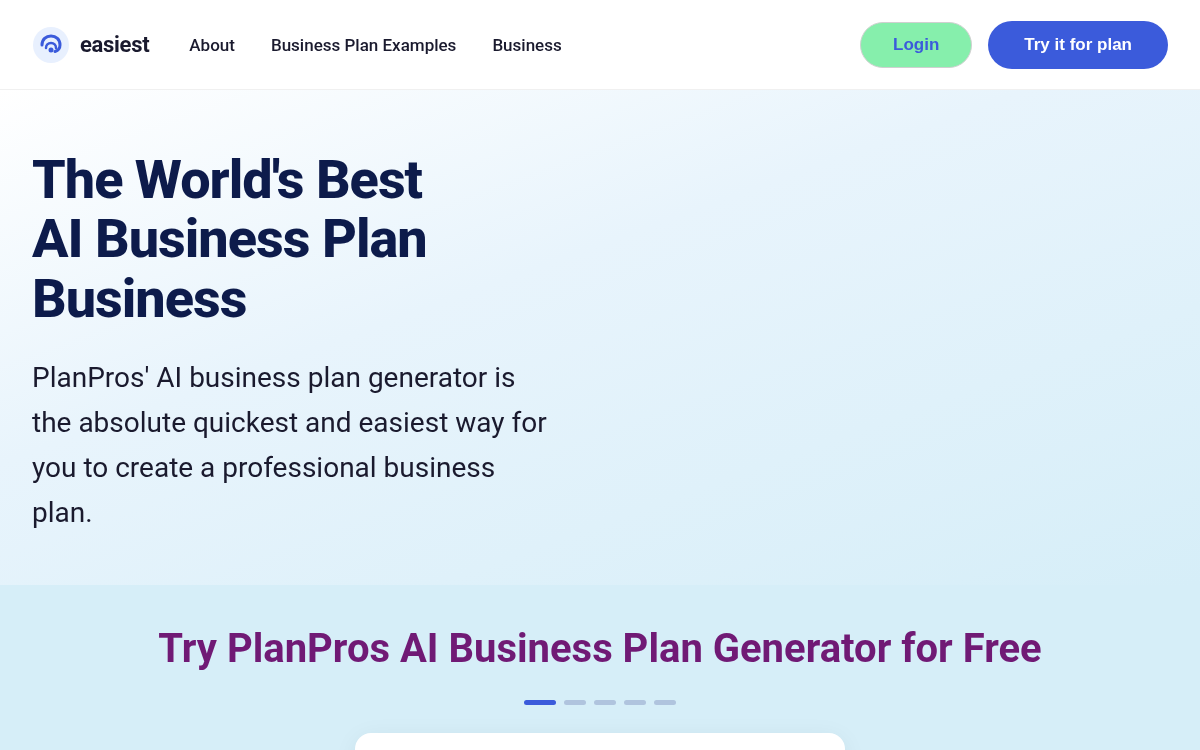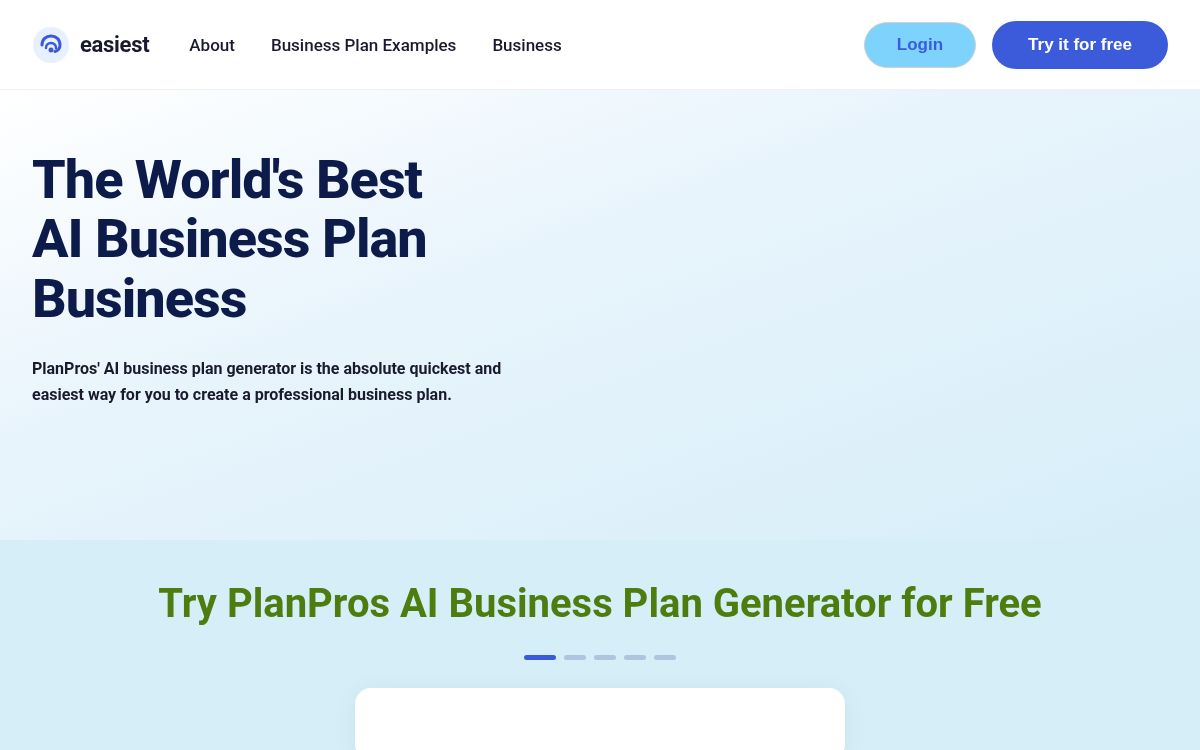--- a/index.html
+++ b/index.html
@@ -69,21 +69,21 @@
     .navbar-right {
       display: flex;
       align-items: center;
       gap: 16px;
     }
 
     .login-btn {
       font-size: 17px;
       font-weight: 600;
       color: #3b5bdb;
-      background: #7dd3fc;
+      background: #86efac;
       border: 1.5px solid #d0d0d0;
       border-radius: 50px;
       padding: 12px 32px;
       cursor: pointer;
     }
 
     .try-btn {
       font-size: 17px;
       font-weight: 600;
       color: #ffffff;
@@ -105,38 +105,38 @@
       font-size: 54px;
       font-weight: 800;
       color: #0d1b4b;
       line-height: 1.1;
       max-width: 580px;
       letter-spacing: -1px;
       margin-bottom: 28px;
     }
 
     .hero-subtitle {
-      font-size: 16px;
+      font-size: 28px;
       color: #1a1a2e;
       line-height: 1.6;
       max-width: 520px;
-      font-weight: 700;
+      font-weight: 400;
     }
 
     
     .cta-section {
       background: #d6eef8;
       padding: 40px 32px 0 32px;
       text-align: center;
     }
 
     .cta-title {
       font-size: 40px;
       font-weight: 700;
-      color: #4d7c0f;
+      color: #701a75;
       margin-bottom: 28px;
     }
 
     
     .step-dots {
       display: flex;
       align-items: center;
       justify-content: center;
       gap: 8px;
       margin-bottom: 28px;
@@ -183,21 +183,21 @@
       <span class="logo-text">easiest</span>
     </div>
     <nav class="nav-links">
       <a class="nav-link">About</a>
       <a class="nav-link">Business Plan Examples</a>
       <a class="nav-link">Business</a>
     </nav>
   </div>
   <div class="navbar-right">
     <button class="login-btn">Login</button>
-    <button class="try-btn">Try it for free</button>
+    <button class="try-btn">Try it for plan</button>
   </div>
 </nav>
 
 <section class="hero">
   <h1 class="hero-title">
     <span>The World's Best</span><br>
     <span>AI Business Plan</span><br>
     <span>Business</span>
   </h1>
   <p class="hero-subtitle">PlanPros' AI business plan generator is the absolute quickest and easiest way for you to create a professional business plan.</p>

